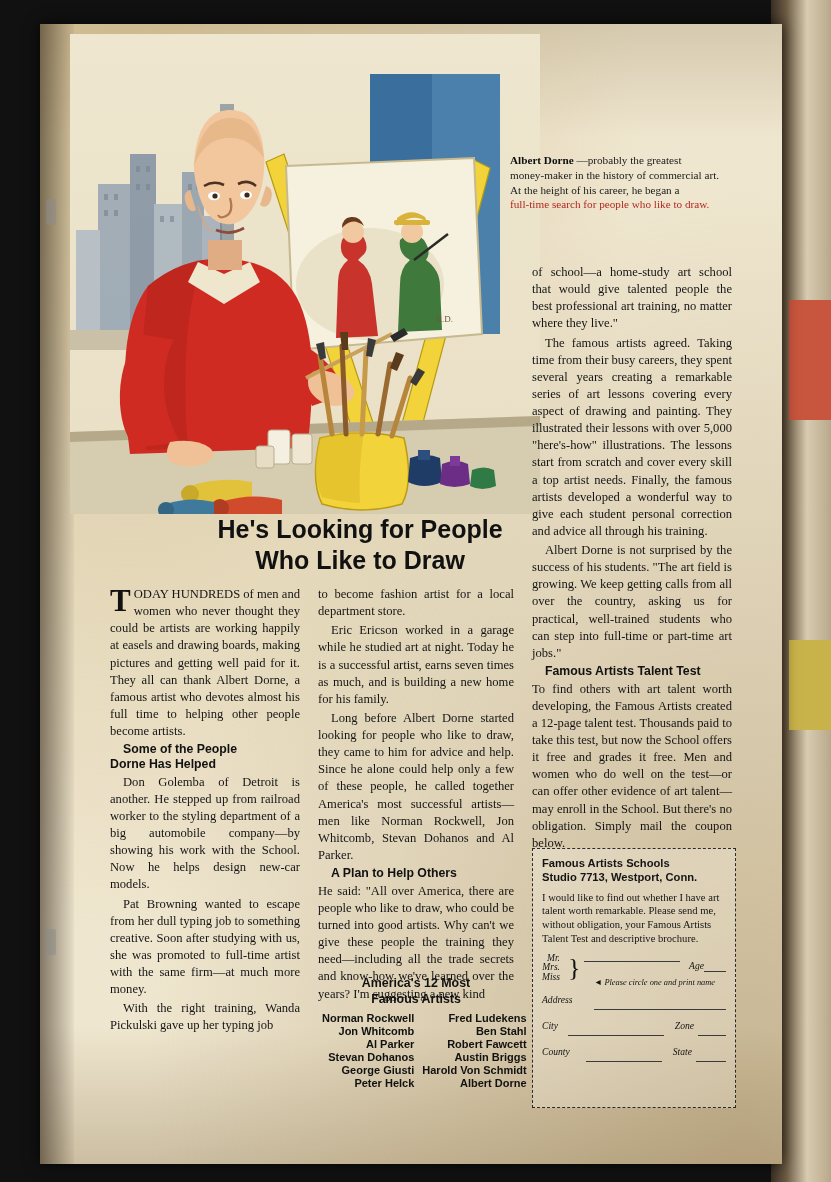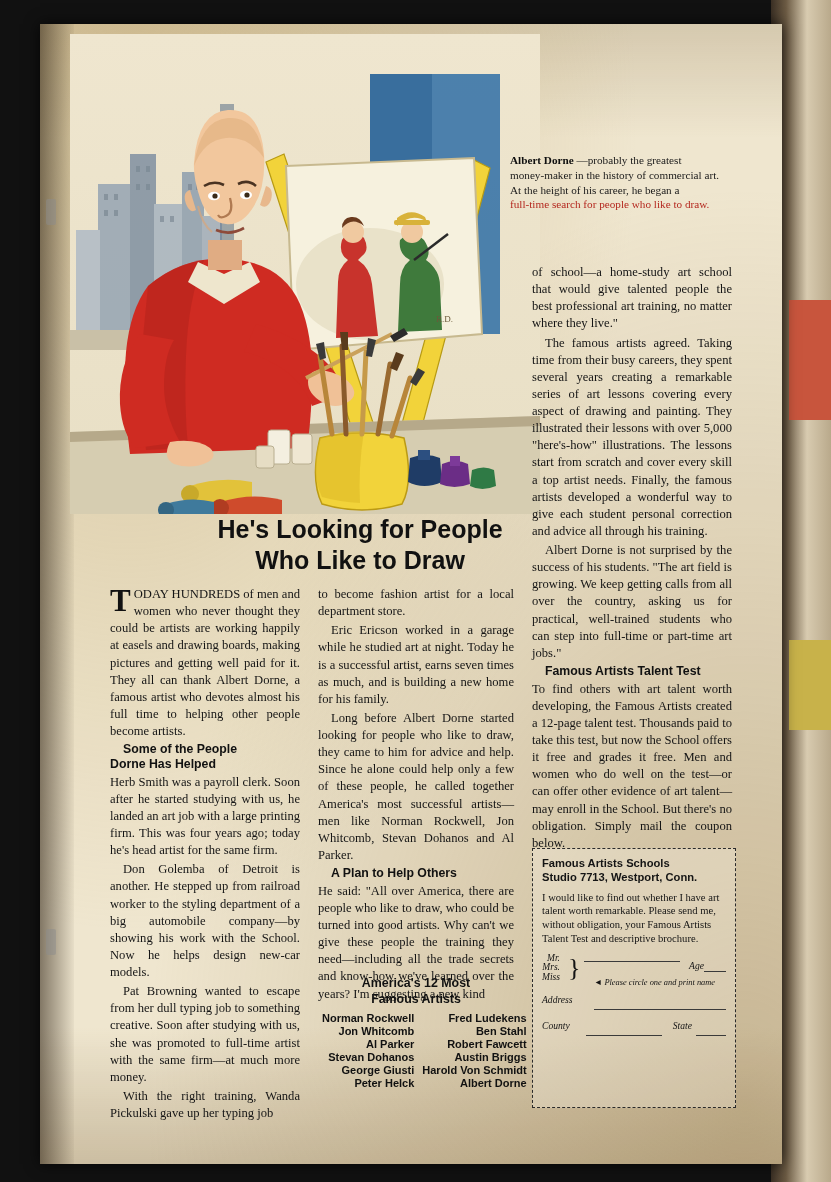--- a/index.html
+++ b/index.html
@@ -312,21 +312,20 @@
     </div>
 
     <div id="headline">
       <div>He's Looking for People</div>
       <div>Who Like to Draw</div>
     </div>
 
     <div class="col" id="col1">
       <p class="first"><span class="dropcap">T</span><span class="sc">ODAY HUNDREDS</span><span> of men and women who never thought they could be artists are working happily at easels and drawing boards, making pictures and getting well paid for it. They all can thank Albert Dorne, a famous artist who devotes almost his full time to helping other people become artists.</span></p>
       <p class="sub"><span>Some of the People</span><br><span>Dorne Has Helped</span></p>
-      <p class="first">Herb Smith was a payroll clerk. Soon after he started studying with us, he landed an art job with a large printing firm. This was four years ago; today he's head artist for the same firm.</p>
       <p>Don Golemba of Detroit is another. He stepped up from railroad worker to the styling department of a big automobile company—by showing his work with the School. Now he helps design new-car models.</p>
       <p>Pat Browning wanted to escape from her dull typing job to something creative. Soon after studying with us, she was promoted to full-time artist with the same firm—at much more money.</p>
       <p>With the right training, Wanda Pickulski gave up her typing job</p>
     </div>
 
     <div class="col" id="col2">
       <p class="first">to become fashion artist for a local department store.</p>
       <p>Eric Ericson worked in a garage while he studied art at night. Today he is a successful artist, earns seven times as much, and is building a new home for his family.</p>
       <p>Long before Albert Dorne started looking for people who like to draw, they came to him for advice and help. Since he alone could help only a few of these people, he called together America's most successful artists—men like Norman Rockwell, Jon Whitcomb, Stevan Dohanos and Al Parker.</p>
       <p class="sub">A Plan to Help Others</p>
@@ -394,20 +393,26 @@
         <div class="rightlbl" style="right:22px;">Age</div>
         <div class="line short" style="left:auto;width:22px;right:0;top:14px;bottom:auto;"></div>
         <div class="note">◄ <span>Please circle one and print name</span></div>
       </div>
 
       <div class="fld">
         <div class="lbl">Address</div>
         <div class="line" style="left:52px;"></div>
       </div>
 
+      <div class="fld">
+        <div class="lbl">City</div>
+        <div class="line" style="left:26px;right:62px;"></div>
+        <div class="rightlbl" style="right:32px;">Zone</div>
+        <div class="line" style="left:auto;width:28px;right:0;"></div>
+      </div>
 
       <div class="fld">
         <div class="lbl">County</div>
         <div class="line" style="left:44px;right:64px;"></div>
         <div class="rightlbl" style="right:34px;">State</div>
         <div class="line" style="left:auto;width:30px;right:0;"></div>
       </div>
     </div>
 
   </div>

